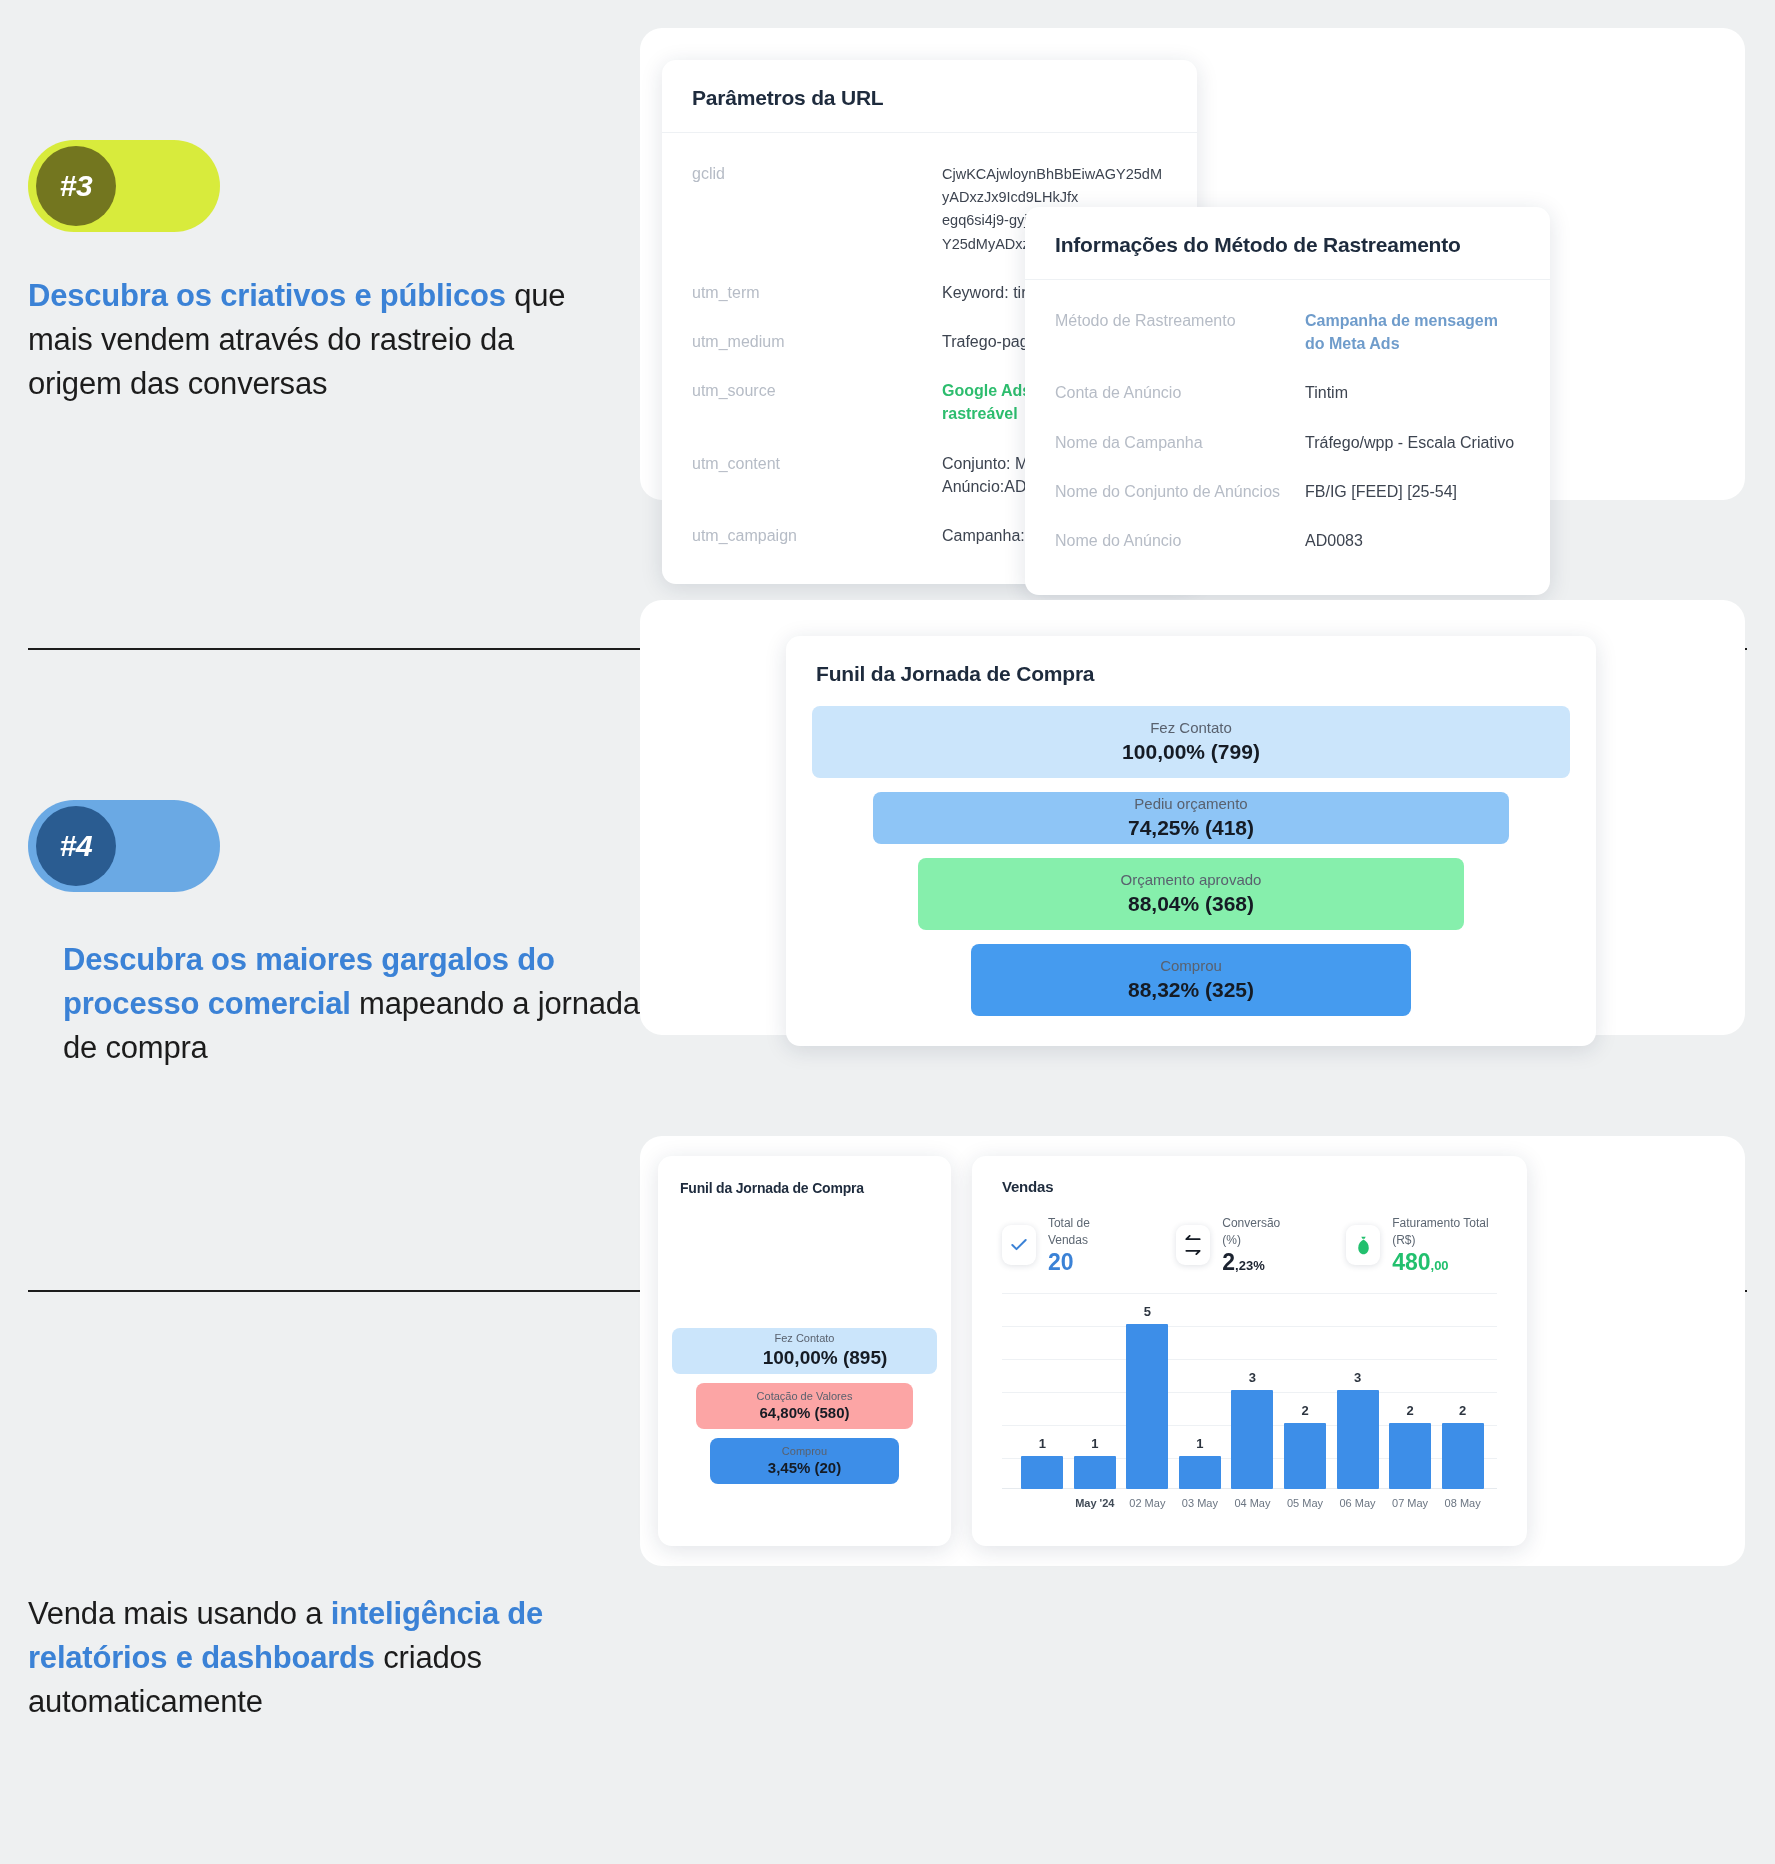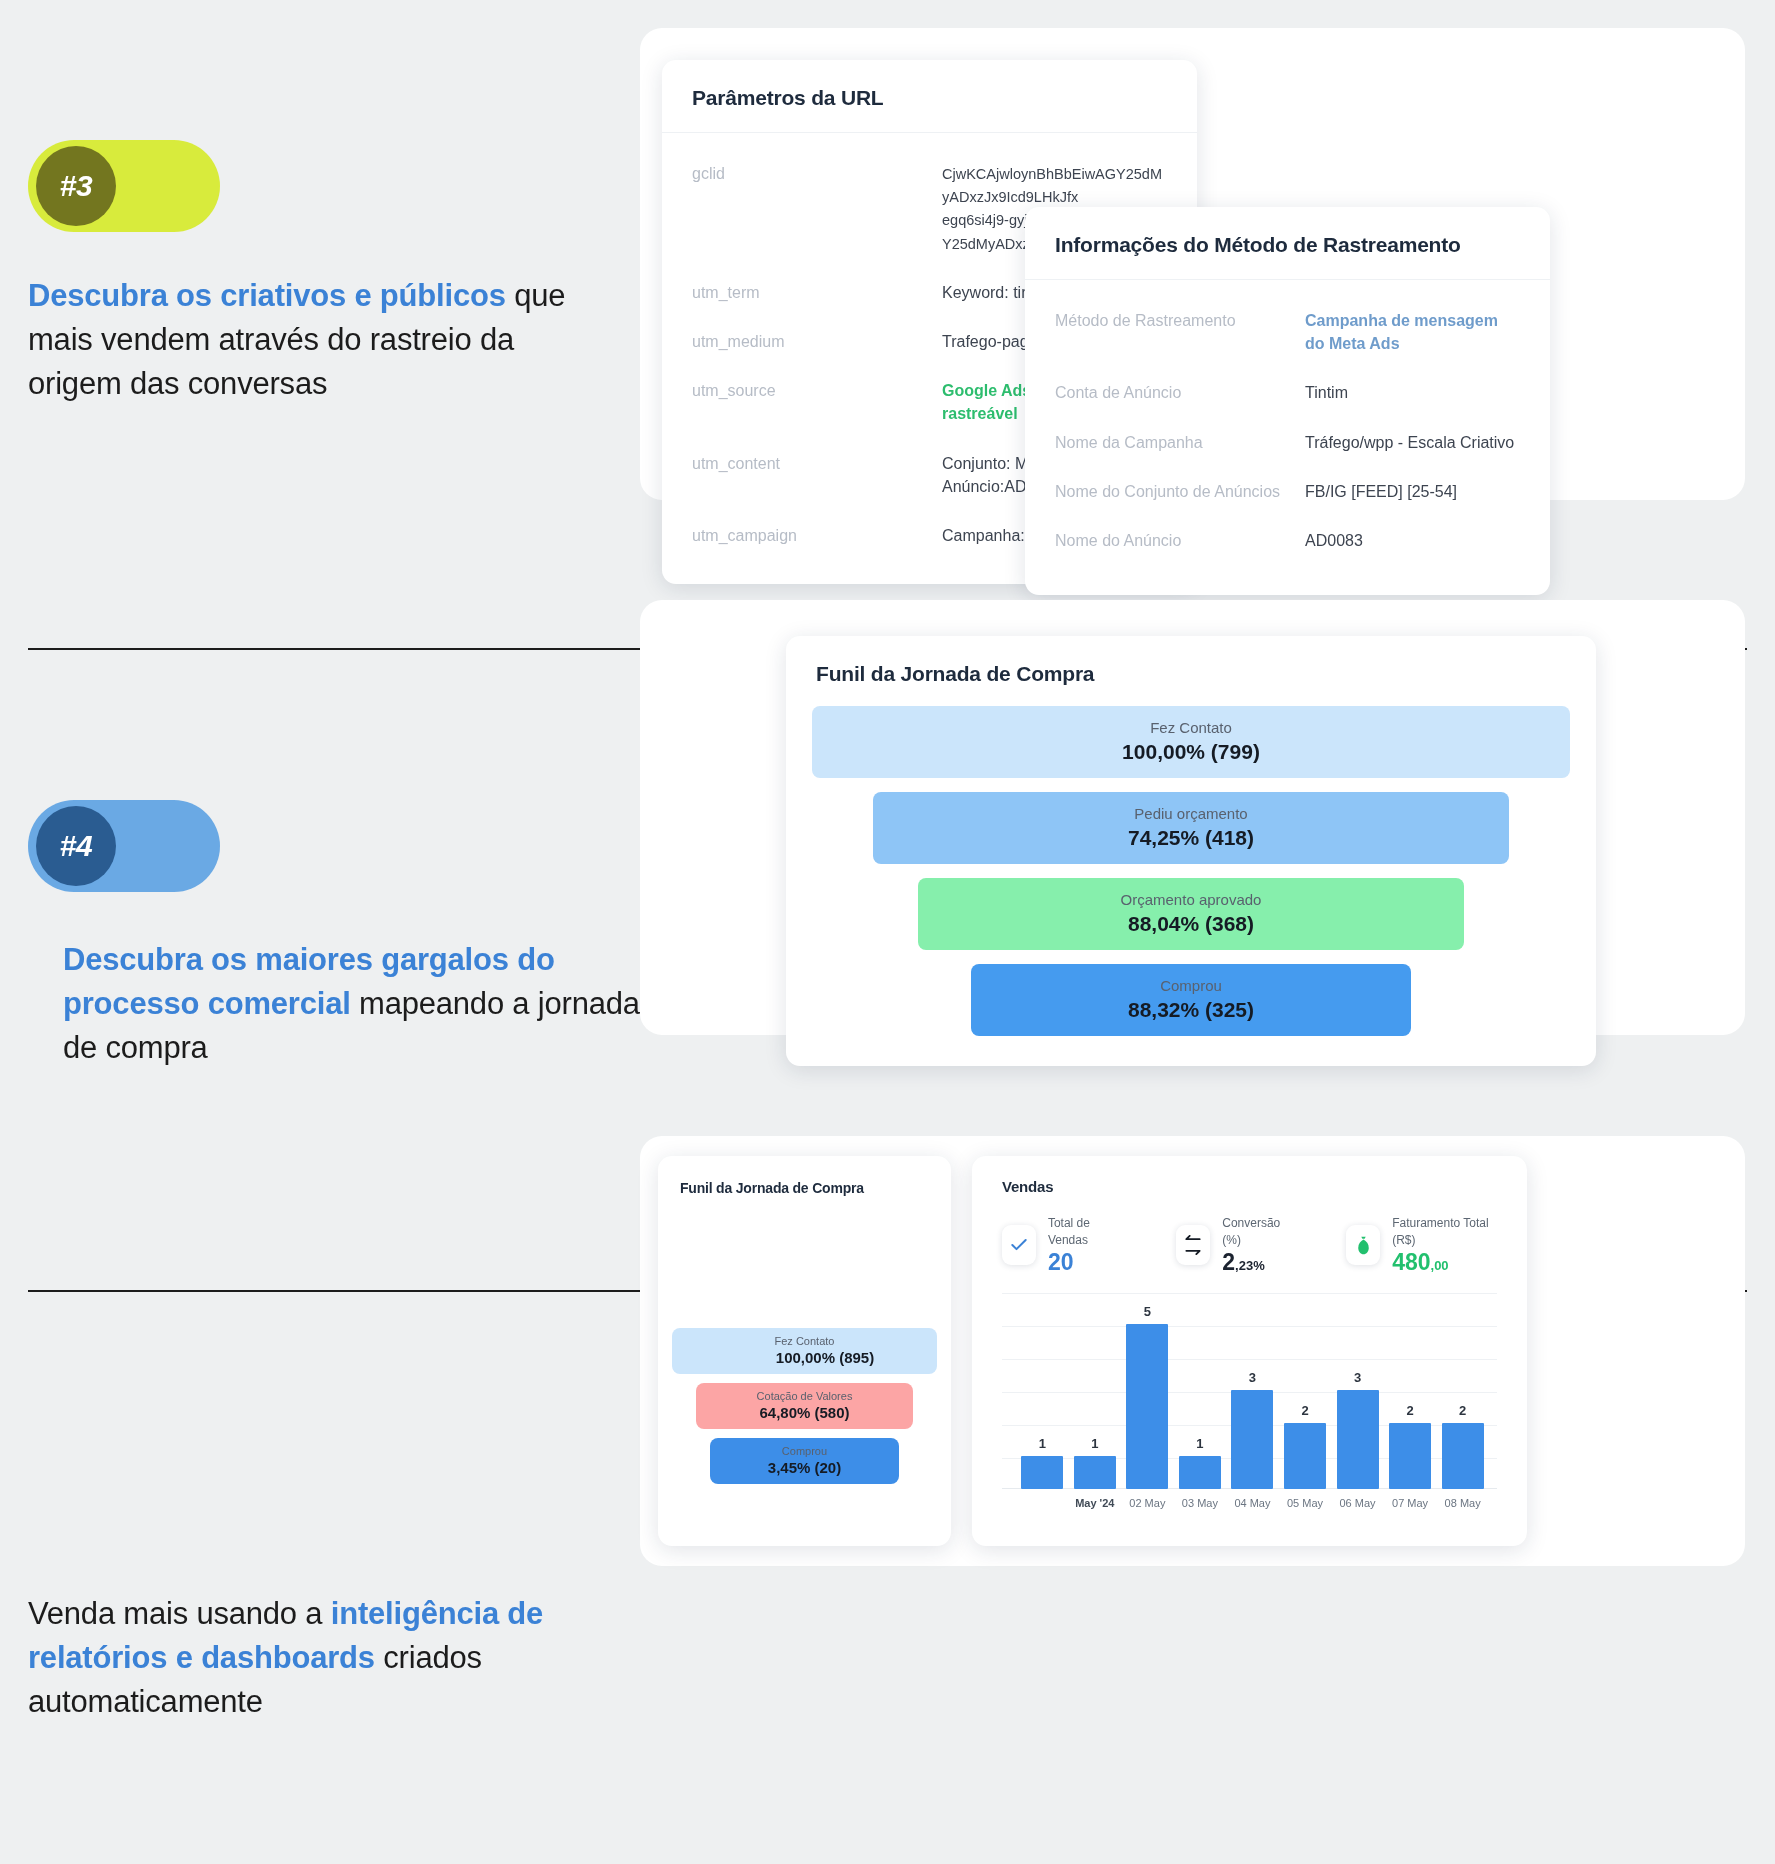--- a/index.html
+++ b/index.html
@@ -206,21 +206,21 @@
         <div class="funnel">
 
           <div class="funnel-row">
             <div class="funnel-bar" style="width:100%; height:72px; background:#cbe5fb;">
               <div class="funnel-label">Fez Contato</div>
               <div class="funnel-value">100,00% (799)</div>
             </div>
           </div>
 
           <div class="funnel-row">
-            <div class="funnel-bar" style="width:84%; height:72px; background:#8ec5f6;">
+            <div class="funnel-bar" style="width:84%; height:52px; background:#8ec5f6;">
               <div class="funnel-label">Pediu orçamento</div>
               <div class="funnel-value">74,25% (418)</div>
             </div>
           </div>
 
           <div class="funnel-row">
             <div class="funnel-bar" style="width:72%; height:72px; background:#86efac;">
               <div class="funnel-label">Orçamento aprovado</div>
               <div class="funnel-value">88,04% (368)</div>
             </div>
@@ -249,21 +249,21 @@
 
     <div class="right-col">
       <div class="panel" style="position:absolute; left:0px; top:-156px; width:1105px; height:430px;"></div>
 
       <div class="card" style="position:absolute; left:18px; top:-136px; width:293px; height:390px;">
         <div class="card-title" style="border-bottom:none; font-size:14px; padding:24px 22px 0 22px;">Funil da Jornada de Compra</div>
         <div class="funnel" style="padding:0 14px; margin-top:132px;">
           <div class="funnel-row">
             <div class="funnel-bar" style="width:100%; height:46px; background:#cbe5fb;">
               <div class="funnel-label" style="font-size:11px;">Fez Contato</div>
-              <div class="funnel-value" style="font-size:15px;margin-left:41px;">100,00% (895)</div>
+              <div class="funnel-value" style="font-size:19px;margin-left:41px;">100,00% (895)</div>
             </div>
           </div>
           <div class="funnel-row" style="margin-top:9px;">
             <div class="funnel-bar" style="width:82%; height:46px; background:#fca5a5;">
               <div class="funnel-label" style="font-size:11px;">Cotação de Valores</div>
               <div class="funnel-value" style="font-size:15px;">64,80% (580)</div>
             </div>
           </div>
           <div class="funnel-row" style="margin-top:9px;">
             <div class="funnel-bar" style="width:71%; height:46px; background:#3d8ee8;">

